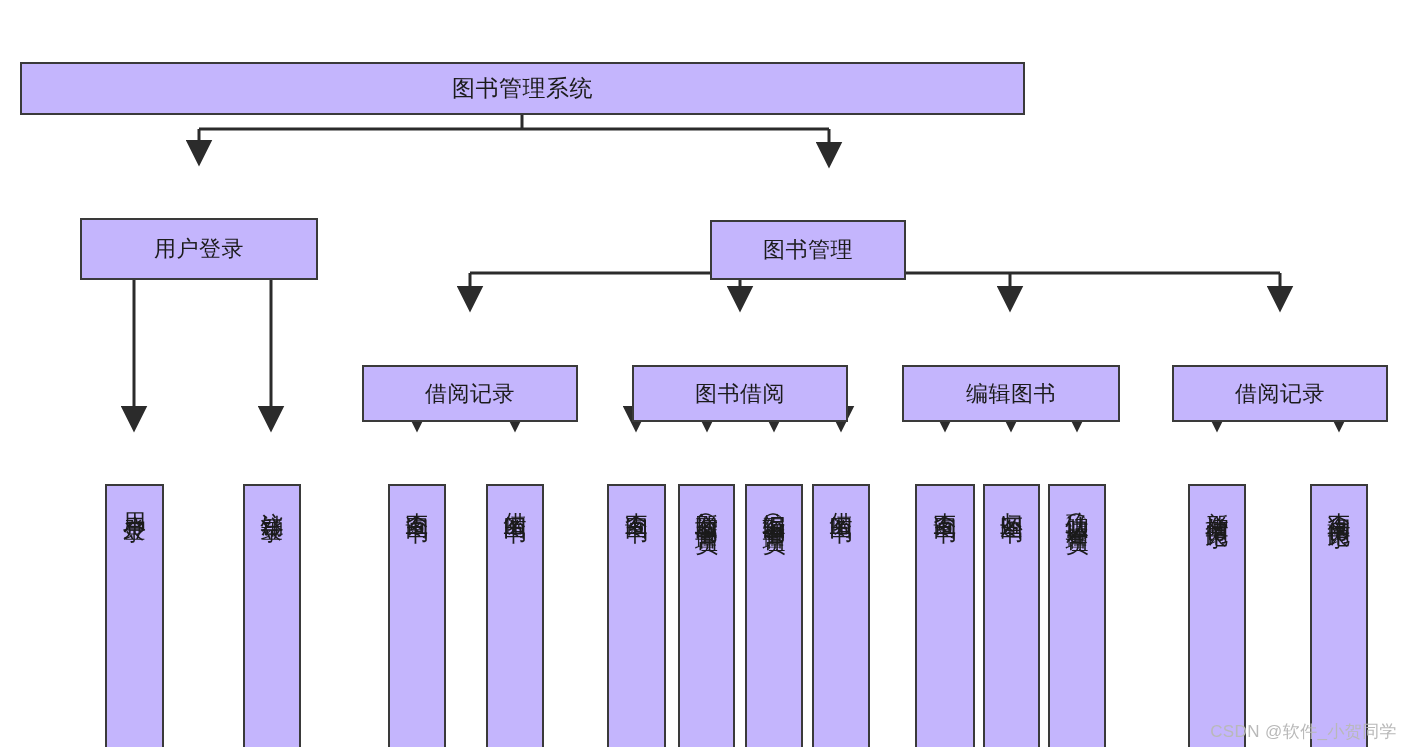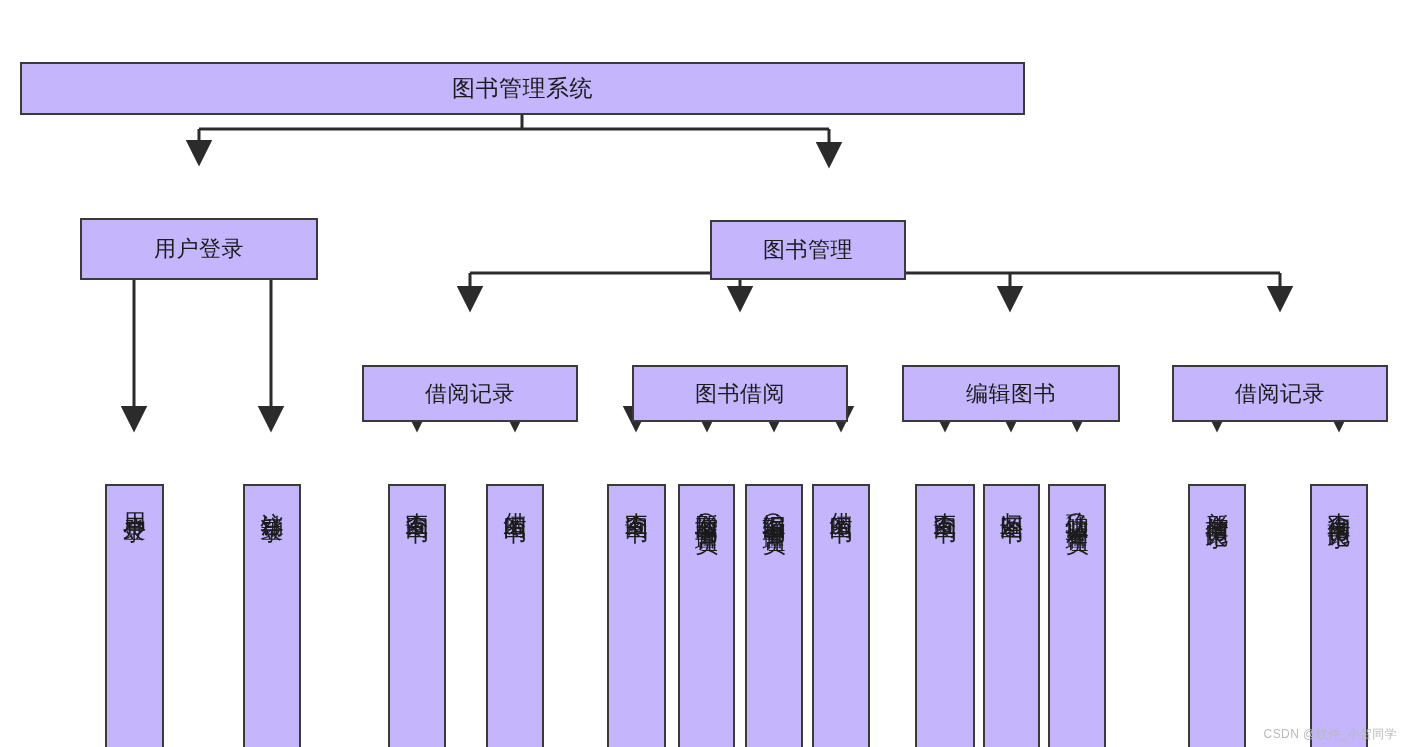--- a/index.html
+++ b/index.html
@@ -62,21 +62,21 @@
     text-orientation: upright;
     font-size: 23px;
     line-height: 1.0;
     letter-spacing: 3px;
     white-space: nowrap;
   }
   #watermark {
     position: absolute;
     right: 8px;
     bottom: 4px;
-    font-size: 12px;
+    font-size: 17px;
     color: #b9b9b9;
     letter-spacing: 0.4px;
     white-space: nowrap;
     z-index: 5;
     font-family: "Liberation Sans", "DejaVu Sans", sans-serif;
   }
 </style>
 </head>
 <body>
 

